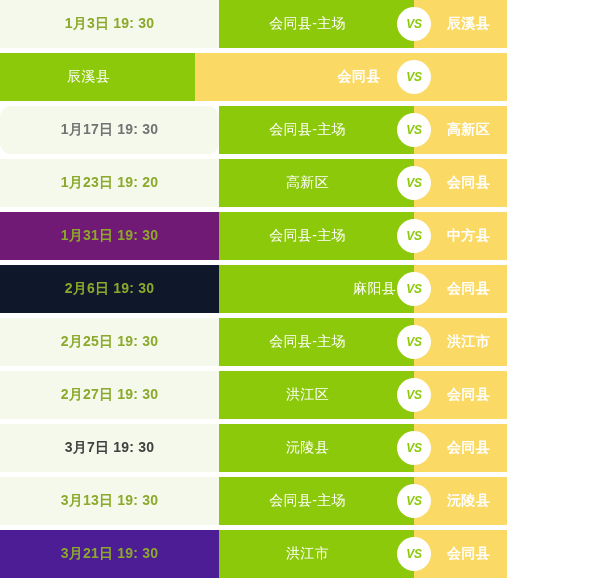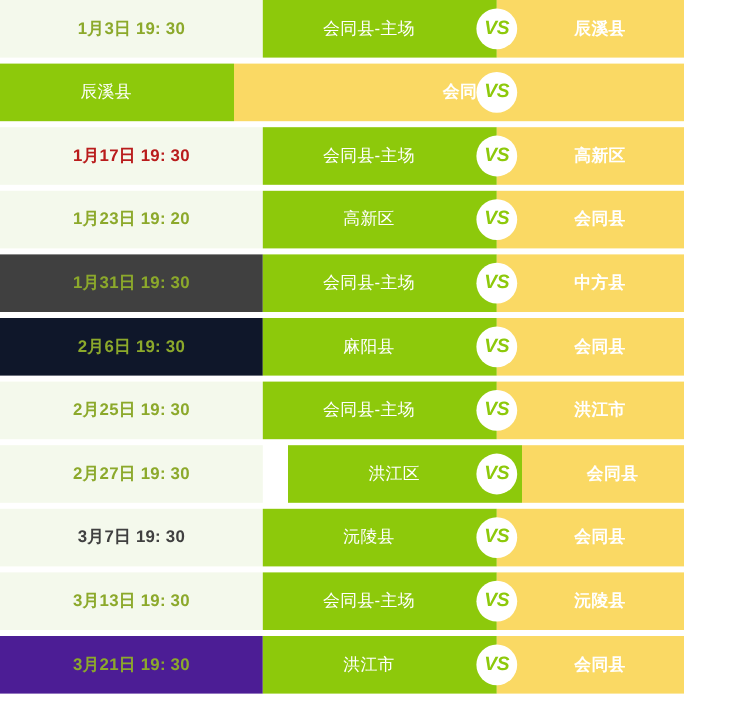--- a/index.html
+++ b/index.html
@@ -8,21 +8,21 @@
     background: #ffffff;
   }
   body {
     width: 613px;
     height: 584px;
     font-family: "Liberation Sans", "DejaVu Sans", sans-serif;
     overflow: hidden;
   }
 
   #schedule-list {
-    width: 570px;
+    width: 507px;
     display: block;
   }
 
   .match-row {
     position: relative;
     height: 48px;
     margin-bottom: 5px;
     display: flex;
     align-items: stretch;
     background: #ffffff;
@@ -92,21 +92,21 @@
     border-radius: 50%;
     background: #ffffff;
     display: flex;
     align-items: center;
     justify-content: center;
     z-index: 5;
     pointer-events: none;
   }
   .vs-badge .vs-text {
     color: #8dc90b;
-    font-size: 16px;
+    font-size: 12px;
     font-weight: bold;
     font-style: italic;
     font-family: "Liberation Sans", "DejaVu Sans", sans-serif;
     letter-spacing: -0.3px;
     line-height: 1;
   }
 </style>
 </head>
 <body style="background: rgb(255, 255, 255);">
 
@@ -128,21 +128,21 @@
         <span class="team-label">辰溪县</span>
       </div>
       <div class="away-cell" style="background: rgb(250, 217, 100); color: rgb(255, 255, 255);">
         <span class="team-label">会同县</span>
       </div>
       <div class="vs-badge" style="background: rgb(255, 255, 255);">
         <span class="vs-text" style="color: rgb(141, 201, 11);">VS</span>
       </div>
     </div>
     <div class="match-row">
-      <div class="date-cell" style="background: rgb(244, 249, 236); color: #b91c1c;">1月17日 19: 30</div>
+      <div class="date-cell" style="background: rgb(244, 249, 236); color: #737373; border-radius: 11px;">1月17日 19: 30</div>
       <div class="home-cell" style="background: rgb(141, 201, 11); color: rgb(255, 255, 255);">
         <span class="team-label">会同县-主场</span>
       </div>
       <div class="away-cell" style="background: rgb(250, 217, 100); color: rgb(255, 255, 255);">
         <span class="team-label">高新区</span>
       </div>
       <div class="vs-badge" style="background: rgb(255, 255, 255);">
         <span class="vs-text" style="color: rgb(141, 201, 11);">VS</span>
       </div>
     </div>
@@ -152,34 +152,34 @@
         <span class="team-label">高新区</span>
       </div>
       <div class="away-cell" style="background: rgb(250, 217, 100); color: rgb(255, 255, 255);">
         <span class="team-label">会同县</span>
       </div>
       <div class="vs-badge" style="background: rgb(255, 255, 255);">
         <span class="vs-text" style="color: rgb(141, 201, 11);">VS</span>
       </div>
     </div>
     <div class="match-row">
-      <div class="date-cell" style="background: #404040; color: rgb(140, 169, 43);">1月31日 19: 30</div>
+      <div class="date-cell" style="background: #701a75; color: rgb(140, 169, 43);">1月31日 19: 30</div>
       <div class="home-cell" style="background: rgb(141, 201, 11); color: rgb(255, 255, 255);">
         <span class="team-label">会同县-主场</span>
       </div>
       <div class="away-cell" style="background: rgb(250, 217, 100); color: rgb(255, 255, 255);">
         <span class="team-label">中方县</span>
       </div>
       <div class="vs-badge" style="background: rgb(255, 255, 255);">
         <span class="vs-text" style="color: rgb(141, 201, 11);">VS</span>
       </div>
     </div>
     <div class="match-row">
       <div class="date-cell" style="background: #0f172a; color: rgb(140, 169, 43);">2月6日 19: 30</div>
-      <div class="home-cell" style="background: rgb(141, 201, 11); color: rgb(255, 255, 255);">
+      <div class="home-cell" style="background: rgb(141, 201, 11); color: rgb(255, 255, 255); justify-content: flex-end;">
         <span class="team-label">麻阳县</span>
       </div>
       <div class="away-cell" style="background: rgb(250, 217, 100); color: rgb(255, 255, 255);">
         <span class="team-label">会同县</span>
       </div>
       <div class="vs-badge" style="background: rgb(255, 255, 255);">
         <span class="vs-text" style="color: rgb(141, 201, 11);">VS</span>
       </div>
     </div>
     <div class="match-row">
@@ -189,21 +189,21 @@
       </div>
       <div class="away-cell" style="background: rgb(250, 217, 100); color: rgb(255, 255, 255);">
         <span class="team-label">洪江市</span>
       </div>
       <div class="vs-badge" style="background: rgb(255, 255, 255);">
         <span class="vs-text" style="color: rgb(141, 201, 11);">VS</span>
       </div>
     </div>
     <div class="match-row">
       <div class="date-cell" style="background: rgb(244, 249, 236); color: rgb(140, 169, 43);">2月27日 19: 30</div>
-      <div class="home-cell" style="background: rgb(141, 201, 11); color: rgb(255, 255, 255); margin-left: 21px;">
+      <div class="home-cell" style="background: rgb(141, 201, 11); color: rgb(255, 255, 255);">
         <span class="team-label">洪江区</span>
       </div>
       <div class="away-cell" style="background: rgb(250, 217, 100); color: rgb(255, 255, 255);">
         <span class="team-label">会同县</span>
       </div>
       <div class="vs-badge" style="background: rgb(255, 255, 255);">
         <span class="vs-text" style="color: rgb(141, 201, 11);">VS</span>
       </div>
     </div>
     <div class="match-row">

